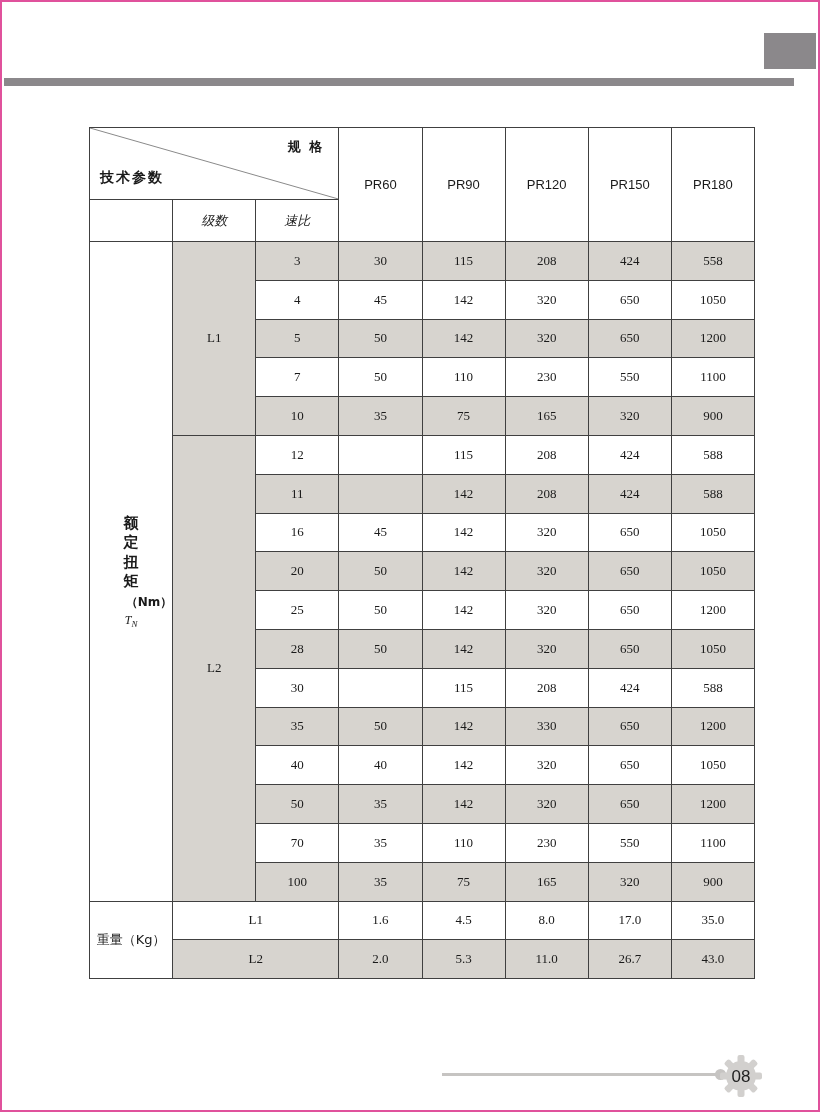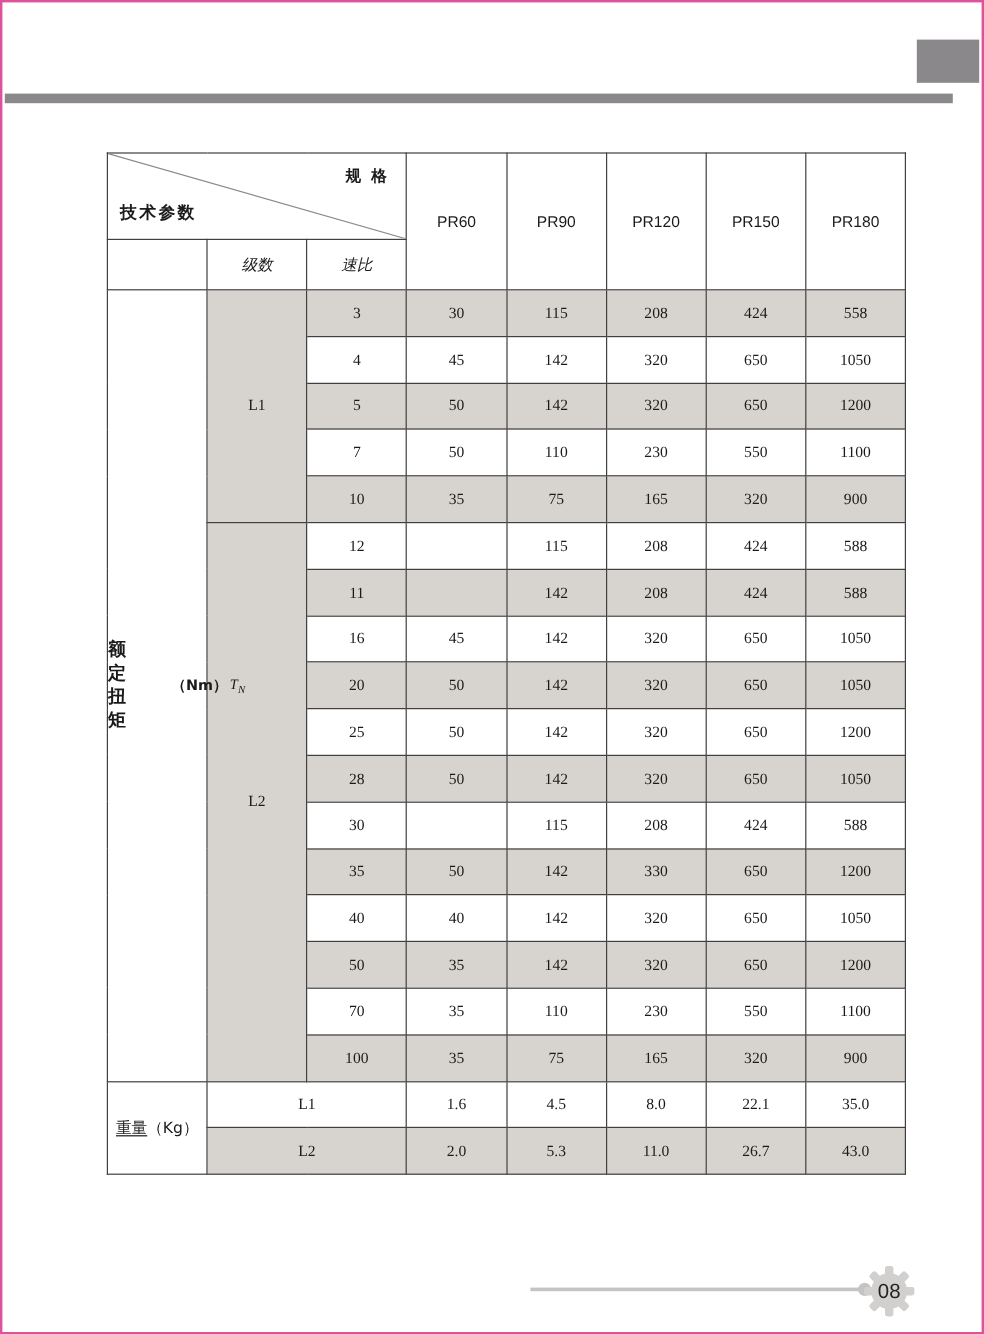--- a/index.html
+++ b/index.html
@@ -54,31 +54,31 @@
     font-size: 13px; font-weight: 600; letter-spacing: 2px;
     font-family: "DejaVu Sans", sans-serif;
   }
   .pr-head { font-family: "Liberation Sans", "DejaVu Sans", sans-serif; font-size: 14px; }
   .subhdr { font-size: 14px; font-weight: 600; font-family: "DejaVu Sans", sans-serif; }
 
   td.shade { background: #d7d4cf; }
   td.stage-cell { background: #d7d4cf; font-size: 14px; }
 
   td.param-cell { background: #fff; }
-  .v-label { display: flex; flex-direction: row; align-items: center; gap: 2px; }
+  .v-label { display: flex; flex-direction: column; align-items: center; gap: 2px; }
   .v-chars {
     width: 1.15em; font-size: 15px; font-weight: 600; line-height: 1.3;
     word-break: break-all; font-family: "DejaVu Sans", sans-serif;
   }
   .v-unit { font-size: 12px; font-weight: 600; font-family: "DejaVu Sans", sans-serif; margin-left: 36px; }
   .v-sym { font-size: 12px; font-style: italic; }
   .v-sym sub { font-size: 9px; }
 
   td.weight-label { font-size: 13px; font-weight: 600; font-family: "DejaVu Sans", sans-serif; }
-  td.weight-label .u { text-decoration: underline; text-underline-offset: 2px; }
+  td.weight-label .u { text-underline-offset: 2px; }
   td.weight-stage { font-size: 14px; }
 
   
   .footer-line {
     position: absolute; left: 440px; top: 1071px;
     width: 278px; height: 3px; background: #c6c4c2;
   }
   .footer-dot {
     position: absolute; left: 713px; top: 1067px;
     width: 11px; height: 11px; border-radius: 50%; background: #c6c4c2;
@@ -275,21 +275,21 @@
             <td class="value-cell shade">165</td>
             <td class="value-cell shade">320</td>
             <td class="value-cell shade">900</td>
           </tr>
           <tr class="data-row">
             <td class="weight-label" rowspan="2"><span class="u">重量</span><span>（Kg）</span></td>
             <td class="weight-stage" colspan="2">L1</td>
             <td class="value-cell">1.6</td>
             <td class="value-cell">4.5</td>
             <td class="value-cell">8.0</td>
-            <td class="value-cell">22.1</td>
+            <td class="value-cell">17.0</td>
             <td class="value-cell">35.0</td>
           </tr>
           <tr class="data-row">
             <td class="weight-stage shade" colspan="2">L2</td>
             <td class="value-cell shade">2.0</td>
             <td class="value-cell shade">5.3</td>
             <td class="value-cell shade">11.0</td>
             <td class="value-cell shade">26.7</td>
             <td class="value-cell shade">43.0</td>
           </tr>

